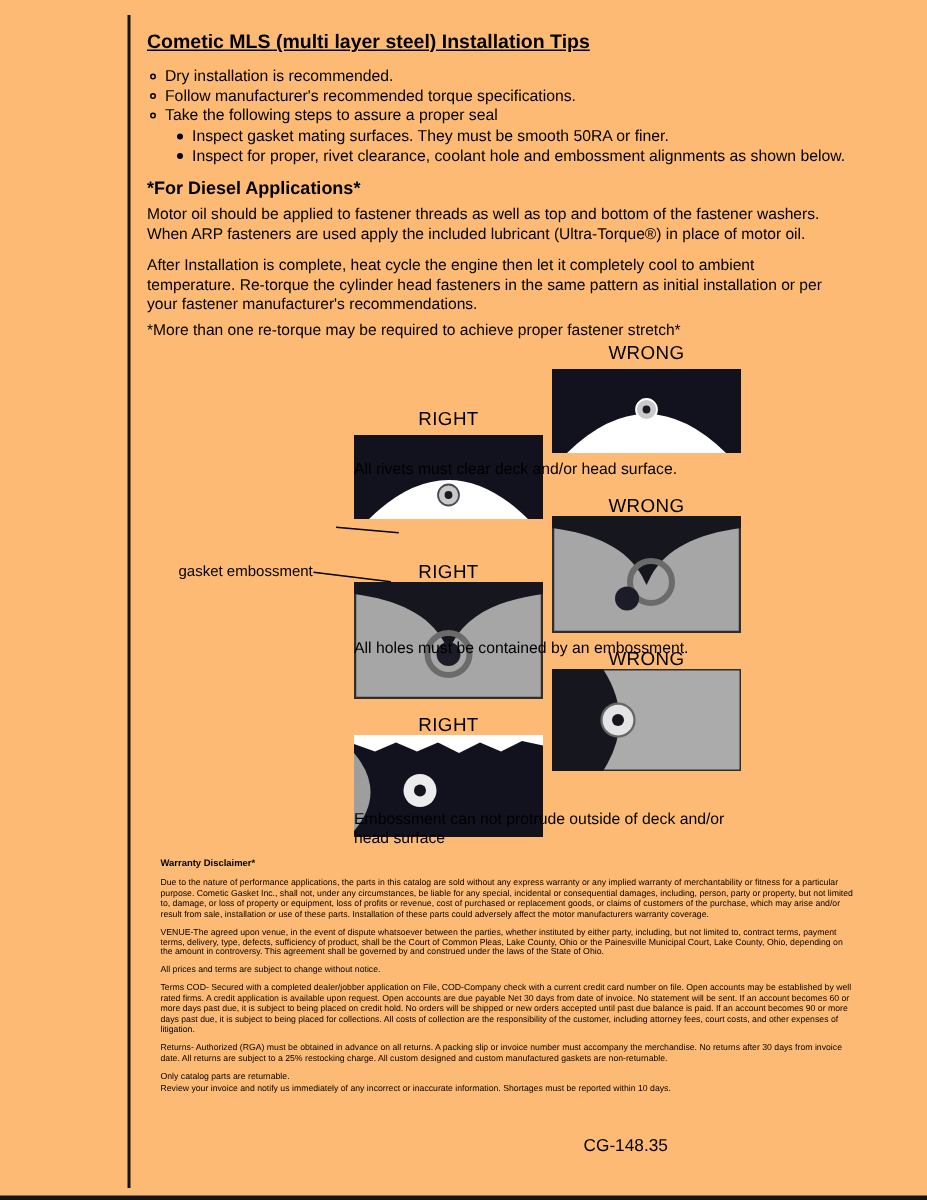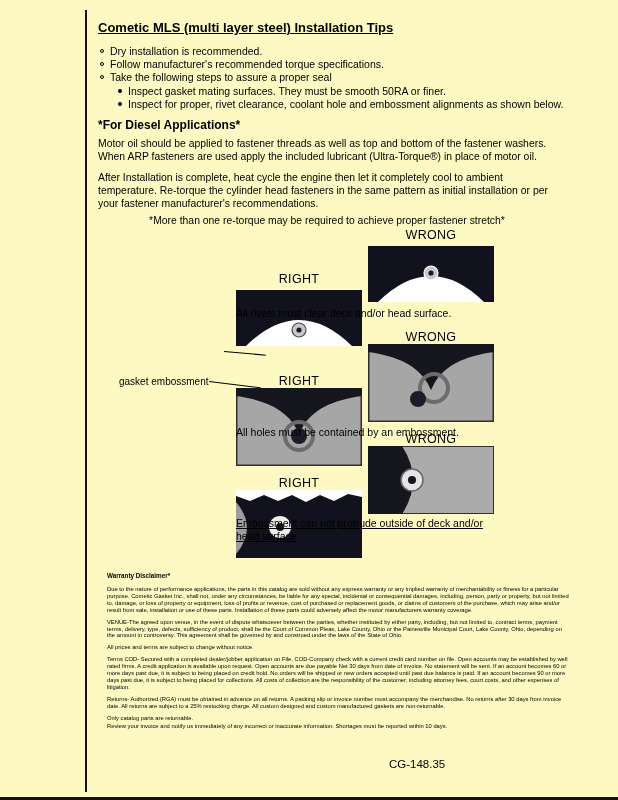--- a/index.html
+++ b/index.html
@@ -1,48 +1,48 @@
 <!DOCTYPE html>
 <html><head>
 <meta charset="utf-8">
 <style>
   * { margin:0; padding:0; box-sizing:border-box; }
   html,body { background:#ffffff; }
   body { width:618px; height:800px; font-family:"Liberation Sans", sans-serif; color:#000; }
-  .page { position:relative; width:618px; height:800px; background:#fef9c3; overflow:hidden; }
+  .page { position:relative; width:618px; height:800px; background:#fdba74; overflow:hidden; }
 
   .left-rule { position:absolute; left:85px; top:10px; width:2px; height:782px; background:#141414; }
   .bottom-rule { position:absolute; left:0; bottom:0; width:618px; height:3px; background:#141414; }
 
   .title { position:absolute; left:98px; top:20px; font-size:13px; font-weight:bold; text-decoration:underline; white-space:nowrap; }
 
   .tips { position:absolute; left:100px; top:45px; font-size:10.5px; line-height:13.2px; width:470px; }
   .tip { display:flex; }
   .tip .bo { width:4px; height:4px; border:1px solid #000; border-radius:50%; flex:none; margin:4px 6px 0 0; }
   .tip .bf { width:4px; height:4px; background:#000; border-radius:50%; flex:none; margin:4px 6px 0 0; }
   .tip.sub { margin-left:18px; }
 
   .diesel-head { position:absolute; left:98px; top:118px; font-size:12px; font-weight:bold; }
   .body-p { position:absolute; left:98px; width:458px; font-size:10.4px; line-height:13.2px; }
   .p1 { top:137px; }
   .p2 { top:171px; }
-  .note { top:214px;text-align:center; }
+  .note { top:214px; }
 
   .figlabel { position:absolute; width:126px; text-align:center; font-size:12.5px; letter-spacing:.3px; }
   .col-r { left:236px;margin-top:44px; } .col-w { left:368px; }
   .row1-lab { top:228px; } .row2-lab { top:330px; } .row3-lab { top:432px; }
 
   .panel { position:absolute; width:126px; display:block; }
   .row1-panel { top:246px; height:56px; }
   .row2-panel { top:344px; height:78px; }
   .row3-panel { top:446px; height:68px; }
   .panel svg { display:block; width:126px; height:100%; }
 
   .caption { position:absolute; left:236px; font-size:10.5px; line-height:12.5px; }
-  .cap1 { top:307px; } .cap2 { top:426px; } .cap3 { top:517px; width:250px;text-decoration:underline; }
+  .cap1 { top:307px; } .cap2 { top:426px; } .cap3 { top:540px; width:250px; }
 
   .sidelabel { position:absolute; font-size:10px; line-height:11.5px; }
   .lab-coolant { left:137px; top:341px; width:90px; }
   .lab-emboss { left:119px; top:376px; width:100px; }
   .leader { position:absolute; height:0; border-top:1px solid #000; transform-origin:left center; }
   .leader1 { left:224px; top:351px; width:42px; transform:rotate(5deg); }
   .leader2 { left:209px; top:381px; width:52px; transform:rotate(7deg); }
 
   .disclaimer { position:absolute; left:107px; top:572px; width:463px; }
   .disc-head { font-size:6.3px; font-weight:bold; margin-bottom:7px; }

